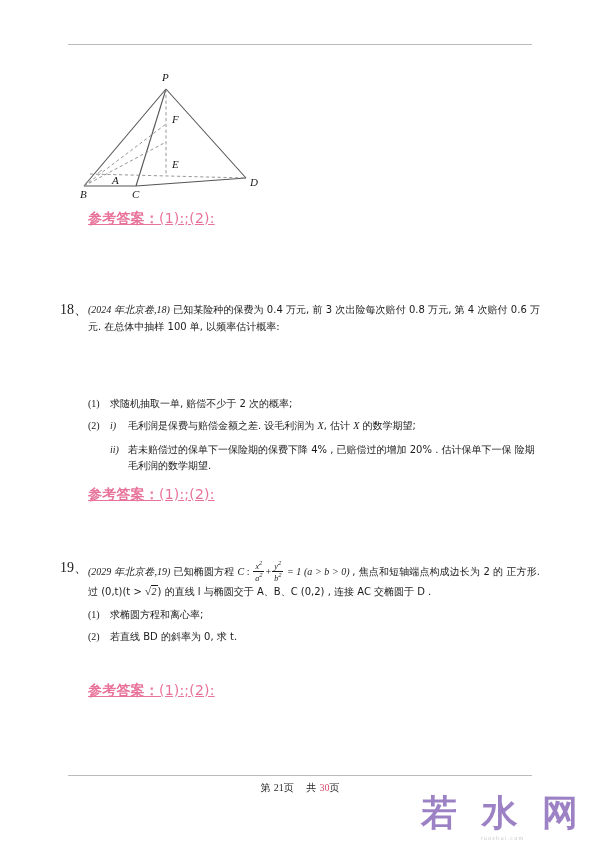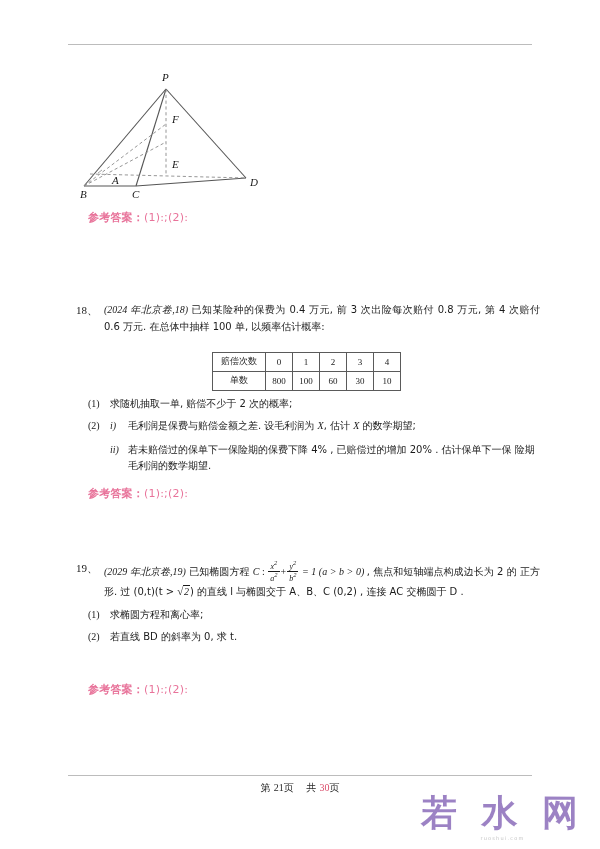--- a/index.html
+++ b/index.html
@@ -45,45 +45,45 @@
     top: 62px;
     width: 300px;
     height: 140px;
   }
   .figure-wrap svg { display: block; }
 
   
   .answer-line {
     position: absolute;
     color: #e8739a;
-    font-size: 11px;
+    font-size: 14px;
     letter-spacing: 0.2px;
     white-space: nowrap;
     font-family: "DejaVu Sans", "Liberation Sans", sans-serif;
+    text-decoration: underline;
   }
   .answer-line .ans-label { font-weight: 600; }
 
   
   .problem {
     position: absolute;
     left: 60px;
     width: 480px;
     font-size: 10.2px;
     line-height: 16.5px;
   }
   .prob-head {
     display: flex;
     align-items: flex-start;
   }
   .prob-num {
     width: 28px;
     flex: 0 0 28px;
-    font-size: 11px;
-    font-family: "Liberation Serif", serif;
-    margin-left: 16px;
+    font-size: 14px;
+    font-family: "Liberation Serif", serif;
   }
   .prob-body {
     flex: 1 1 auto;
     text-align: justify;
     font-family: "DejaVu Sans", "Liberation Sans", sans-serif;
     font-size: 10px;
     line-height: 16.5px;
   }
   .src { font-family: "Liberation Serif", serif; font-style: italic; }
   .sub {
@@ -260,40 +260,20 @@
     <div class="prob-head">
       <div class="prob-num">18、</div>
       <div class="prob-body">
         <span class="src">(2024 年北京卷,18)</span>
         <span>已知某险种的保费为 0.4 万元, 前 3 次出险每次赔付 0.8 万元, 第 4 次赔付 0.6</span>
         <span>万元. 在总体中抽样 100 单, 以频率估计概率:</span>
       </div>
     </div>
   </div>
 
-  <table class="stat-table">
-    <tbody>
-        <tr>
-      <td class="hdr-label">赔偿次数</td>
-      <td class="val">0</td>
-      <td class="val">1</td>
-      <td class="val">2</td>
-      <td class="val">3</td>
-      <td class="val">4</td>
-    </tr>
-    <tr>
-      <td class="hdr-label">单数</td>
-      <td class="val">800</td>
-      <td class="val">100</td>
-      <td class="val">60</td>
-      <td class="val">30</td>
-      <td class="val">10</td>
-    </tr>
-  </tbody>
-    </table>
 
   <div class="problem" style="top:396px;">
     <div class="sub" style="margin-top:0;">
       <div class="sub-marker">(1)</div>
       <div class="sub-text">求随机抽取一单, 赔偿不少于 2 次的概率;</div>
     </div>
 
     <div class="sub">
       <div class="sub-marker">(2)</div>
       <div class="sub-text">

